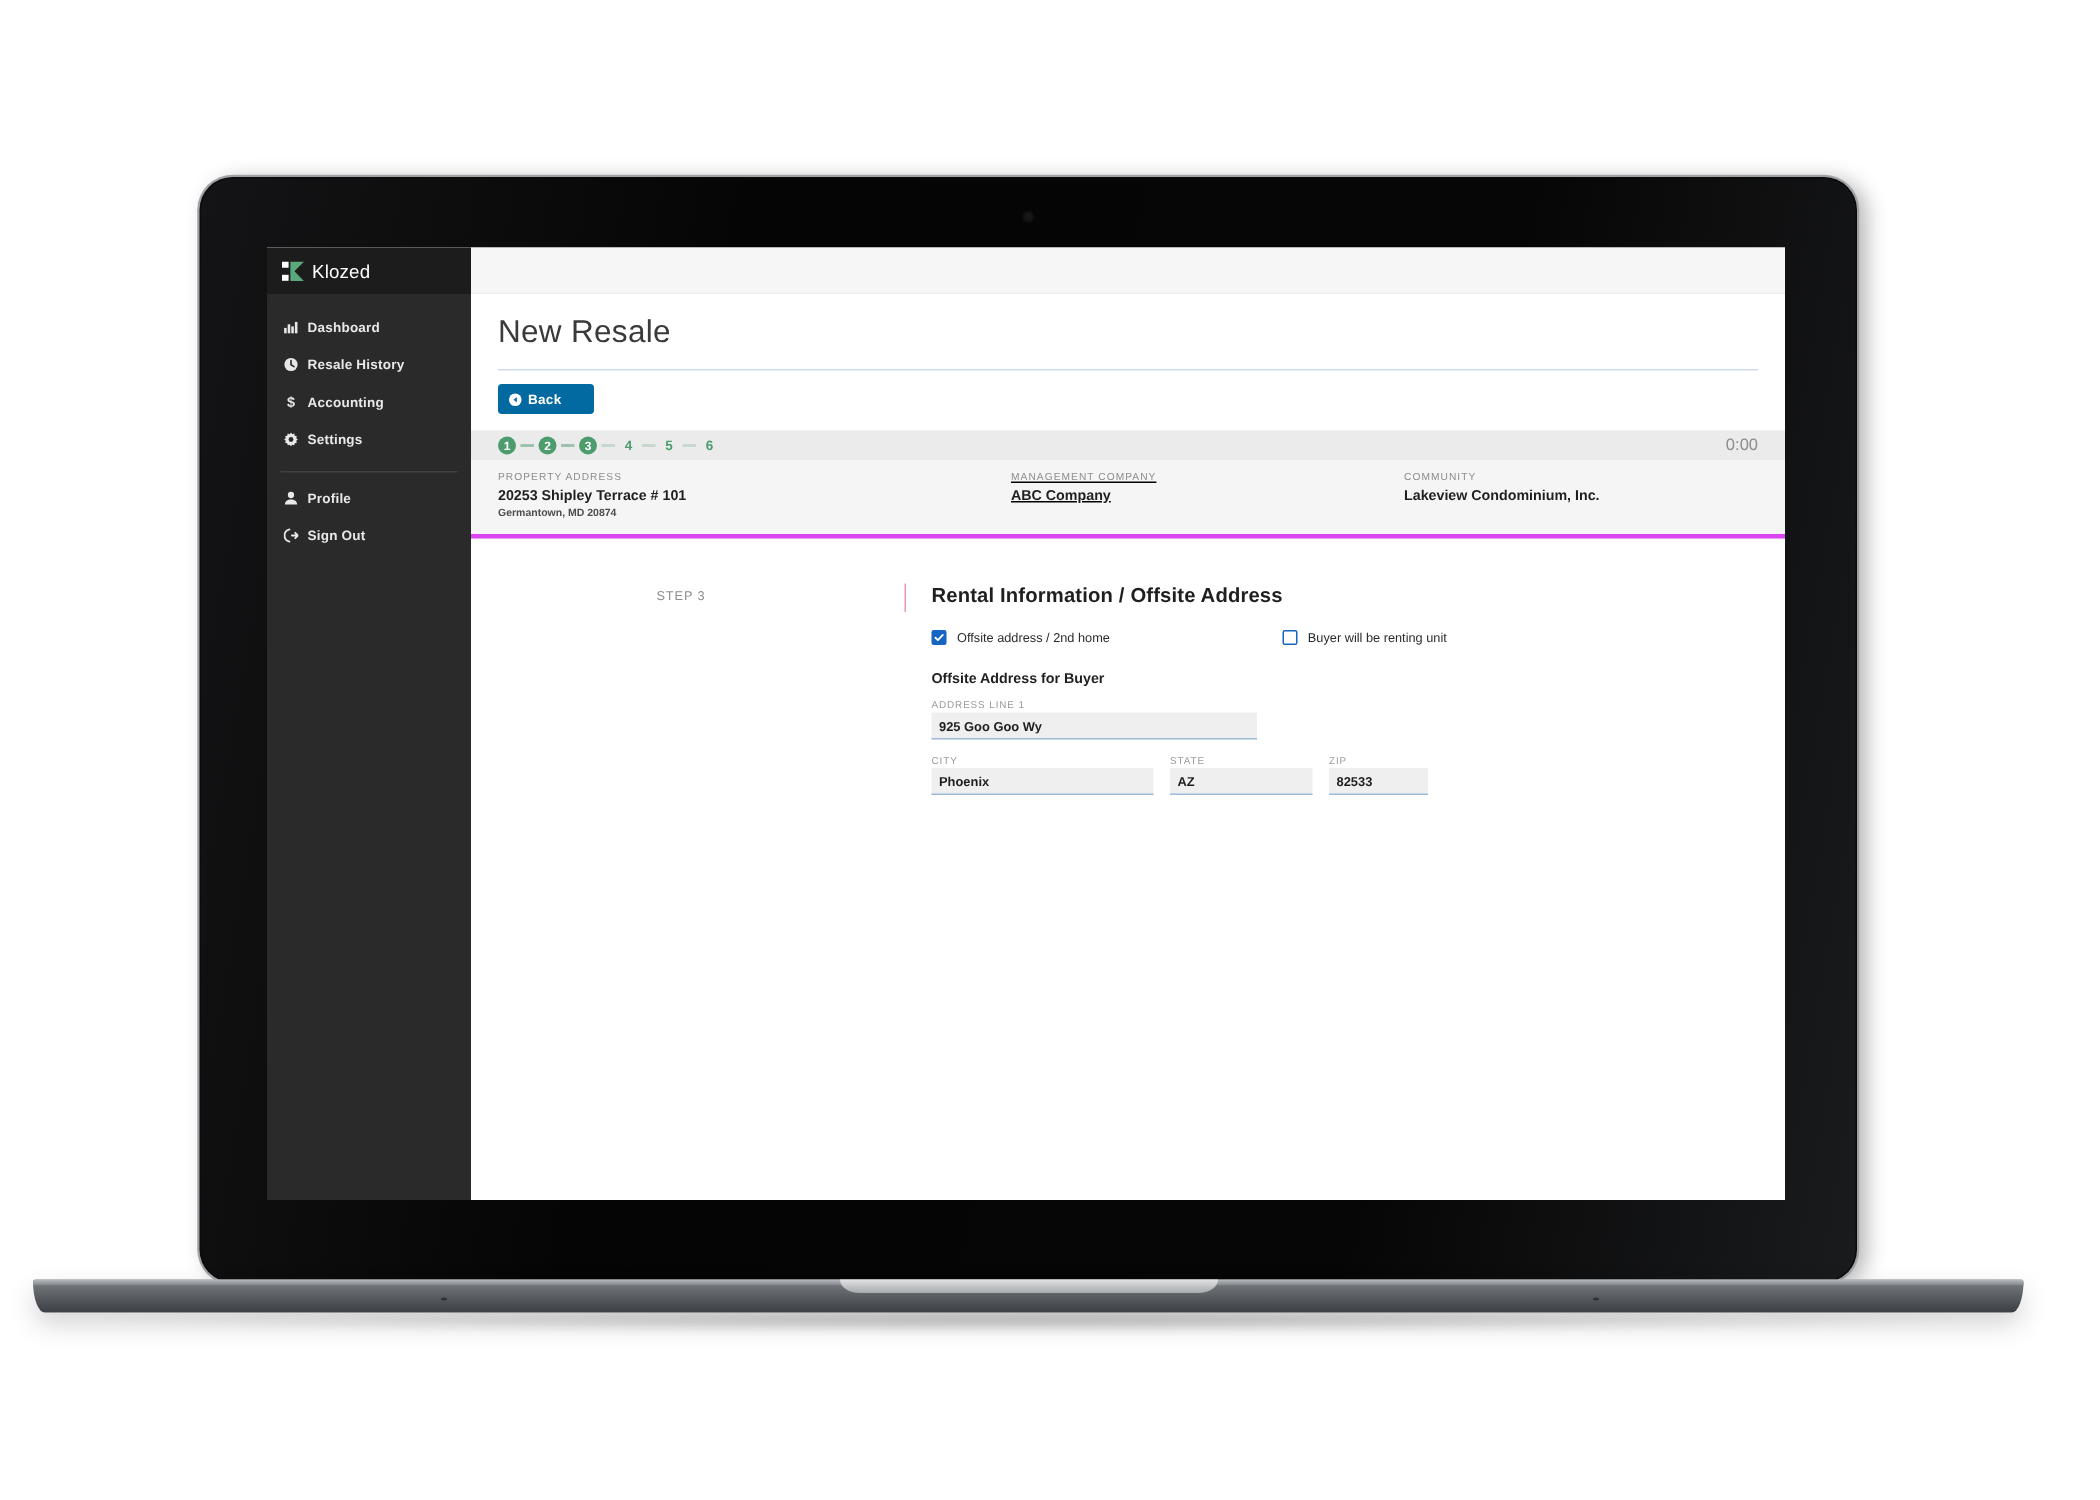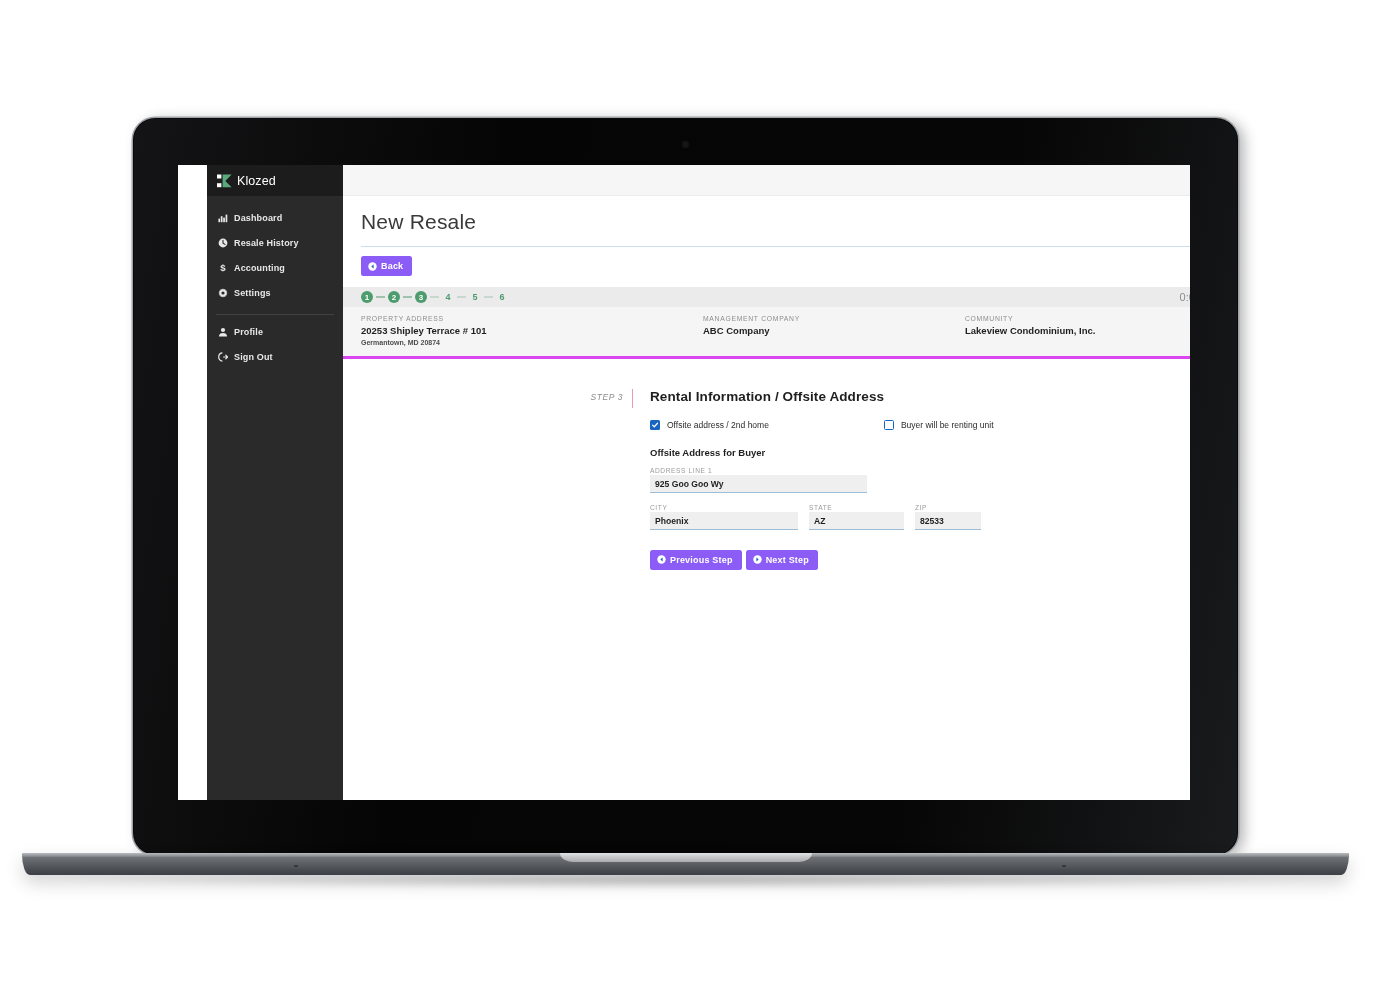--- a/index.html
+++ b/index.html
@@ -63,21 +63,21 @@
     border-radius: 0 0 13px 13px / 0 0 9px 9px;
   }
   .base-screw { position: absolute; top: 12px; width: 4px; height: 2px; border-radius: 50%; background: #2e3236; }
   .base-shadow {
     position: absolute; left: 60px; top: 872px; width: 1250px; height: 16px;
     background: radial-gradient(ellipse at center, rgba(0,0,0,.22) 0%, rgba(0,0,0,0) 72%);
     filter: blur(3px);
   }
 
   
-  .app { display: flex; width: 100%; height: 100%; margin-left: 29px; }
+  .app { display: flex; width: 100%; height: 100%; }
 
   
   .sidebar {
     width: 136px; flex: 0 0 136px;
     background: #2a2a2a;
     display: flex; flex-direction: column;
   }
   .brand {
     height: 31px; flex: 0 0 31px;
     background: #1c1c1c;
@@ -101,24 +101,24 @@
   .main { flex: 1; display: flex; flex-direction: column; background: #fff; min-width: 0; }
   .topbar { height: 31px; flex: 0 0 31px; background: #f6f6f6; border-bottom: 1px solid #ededed; }
 
   .page-head { padding: 14px 18px 0 18px; }
   .page-title { font-size: 21px; font-weight: 300; color: #3a3a3a; letter-spacing: .2px; }
   .head-rule { height: 1px; background: #cdddee; margin-top: 12px; }
 
   .back-row { padding: 9px 0 0 18px; }
   .btn {
     display: inline-flex; align-items: center; gap: 4px;
-    background: #8b5cf6; color: #fff;
+    background: #0369a1; color: #fff;
     border: none; border-radius: 2.5px;
     font-size: 9px; font-weight: bold; letter-spacing: .2px;
-    padding: 5px 9px 5px 7px; cursor: pointer;
+    padding: 5px 22px 5px 7px; cursor: pointer;
     font-family: "Liberation Sans", sans-serif;
   }
   .btn .cic { width: 9px; height: 9px; flex: 0 0 9px; }
 
   
   .stepper-bar {
     margin: 11px 0 0 0;
     background: #ebebeb;
     height: 20px;
     display: flex; align-items: center;
@@ -137,33 +137,32 @@
   .timer { margin-left: auto; color: #8c8c8c; font-size: 11px; }
 
   
   .info-bar {
     background: #f5f5f5;
     display: flex; padding: 8px 18px 10px 18px;
     border-bottom: 3px solid #d946ef;
   }
   .info-col { flex: 0 0 auto; }
   .info-col.c1 { width: 342px; }
-  .info-col.c2 { width: 262px; }
+  .info-col.c2 { width: 262px; text-decoration: underline; }
   .info-label { font-size: 6.8px; color: #8d8d8d; letter-spacing: .7px; margin-bottom: 2.5px; }
   .info-value { font-size: 9.5px; font-weight: bold; color: #1f1f1f; }
   .info-sub { font-size: 7px; color: #4d4d4d; margin-top: 3px; font-weight: bold; }
 
   
   .form-zone { display: flex; padding: 30px 0 0 0; }
   .step-tag {
     width: 289px; flex: 0 0 289px;
-    text-align: right; padding-right: 9px;
+    text-align: center; padding-right: 9px;
     font-size: 8.5px; color: #8d8d8d; letter-spacing: .6px;
     padding-top: 3px;
-    font-style: italic;
   }
   .step-sep { width: 1px; background: #e89ab0; flex: 0 0 1px; height: 19px; }
   .form-body { padding-left: 17px; flex: 1; min-width: 0; }
 
   .form-title { font-size: 13.5px; font-weight: bold; color: #1f1f1f; letter-spacing: .1px; }
 
   .checks { display: flex; margin-top: 16px; }
   .check { display: flex; align-items: center; gap: 7px; cursor: pointer; }
   .check.second { margin-left: 115px; }
   .cbox {
@@ -383,40 +382,20 @@
               <div>
                 <div class="field-label">STATE</div>
                 <input class="field-input w-state" value="AZ" placeholder="State" style="">
               </div>
               <div>
                 <div class="field-label">ZIP</div>
                 <input class="field-input w-zip" value="82533" placeholder="Zip" style="">
               </div>
             </div>
 
-            <div class="actions">
-              <button class="btn">
-                <span class="cic">
-                  <svg viewBox="0 0 9 9" width="9" height="9">
-                    <circle cx="4.5" cy="4.5" r="4.2" fill="#ffffff"></circle>
-                    <path d="M5.6 2.6 L3.3 4.5 L5.6 6.4 Z" fill="#1665c1"></path>
-                  </svg>
-                </span>
-                <span>Previous Step</span>
-              </button>
-              <button class="btn">
-                <span class="cic">
-                  <svg viewBox="0 0 9 9" width="9" height="9">
-                    <circle cx="4.5" cy="4.5" r="4.2" fill="#ffffff"></circle>
-                    <path d="M3.4 2.6 L5.7 4.5 L3.4 6.4 Z" fill="#1665c1"></path>
-                  </svg>
-                </span>
-                <span>Next Step</span>
-              </button>
-            </div>
 
           </div>
         </div>
 
       </section>
     </div>
   </div>
 
   <div class="base-shadow"></div>
   <div class="base">

